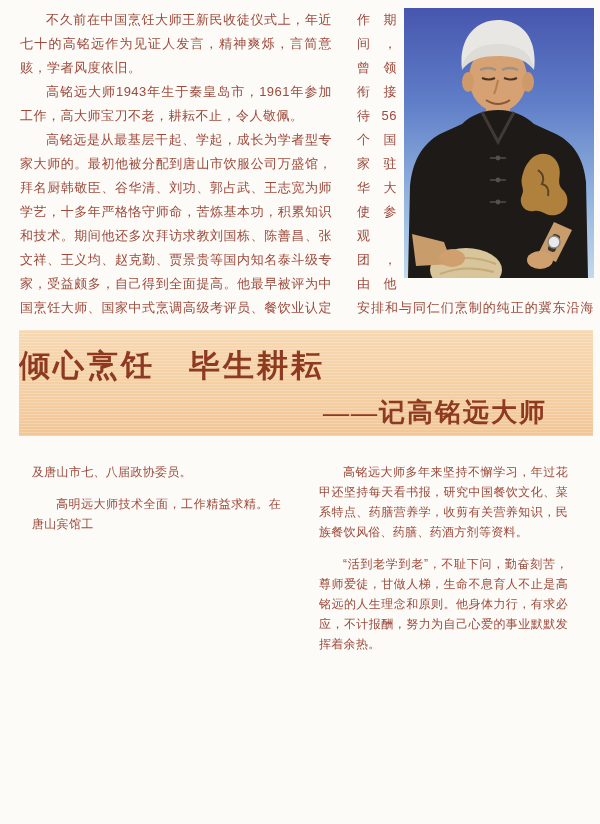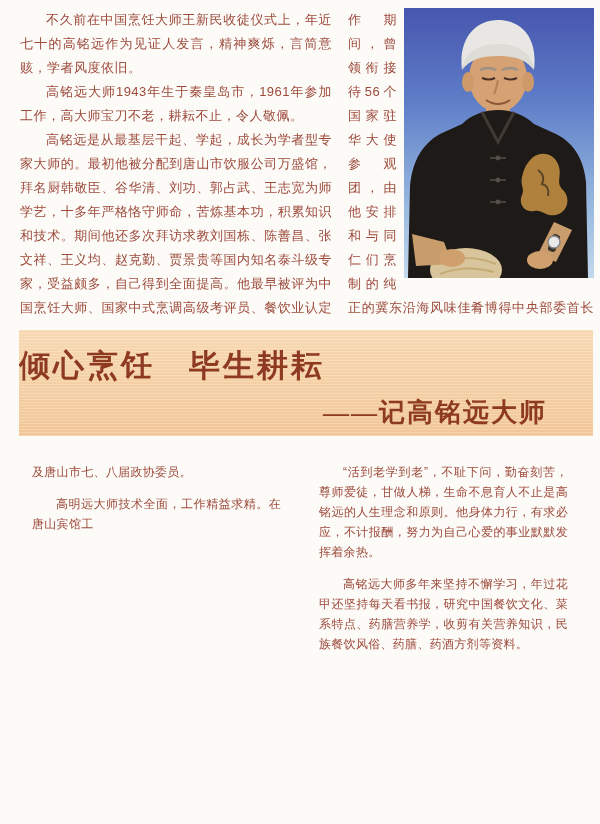--- a/index.html
+++ b/index.html
@@ -9,21 +9,21 @@
     margin:0 auto;
     background:#fcfbf8;
     font-family:"Liberation Sans","DejaVu Sans",sans-serif;
     color:#9d4a3b;
     overflow:hidden;
   }
   
   .top{
     display:flex;
     padding:8px 6px 0 20px;
-    gap:16px;
+    gap:25px;
     height:316px;
     overflow:hidden;
   }
   .top-left{width:312px;flex:0 0 auto;}
   .top-right{flex:1 1 auto;min-width:0;}
   .top p{
     margin:0;
     font-size:13px;
     line-height:24px;
     text-align:justify;
@@ -162,18 +162,18 @@
     <h1 class="banner-title">倾心烹饪　毕生耕耘</h1>
     <h2 class="banner-subtitle">——记高铭远大师</h2>
   </div>
 
   <div class="bottom">
     <div class="col">
       <p class="noindent">及唐山市七、八届政协委员。</p>
       <p class="indent">高明远大师技术全面，工作精益求精。在唐山宾馆工</p>
     </div>
     <div class="col">
+      <p class="indent">高铭远大师多年来坚持不懈学习，年过花甲还坚持每天看书报，研究中国餐饮文化、菜系特点、药膳营养学，收剪有关营养知识，民族餐饮风俗、药膳、药酒方剂等资料。</p>
       <p class="indent">“活到老学到老”，不耻下问，勤奋刻苦，尊师爱徒，甘做人梯，生命不息育人不止是高铭远的人生理念和原则。他身体力行，有求必应，不计报酬，努力为自己心爱的事业默默发挥着余热。</p>
-      <p class="indent">高铭远大师多年来坚持不懈学习，年过花甲还坚持每天看书报，研究中国餐饮文化、菜系特点、药膳营养学，收剪有关营养知识，民族餐饮风俗、药膳、药酒方剂等资料。</p>
     </div>
   </div>
 
 </div>
 
 </body></html>

